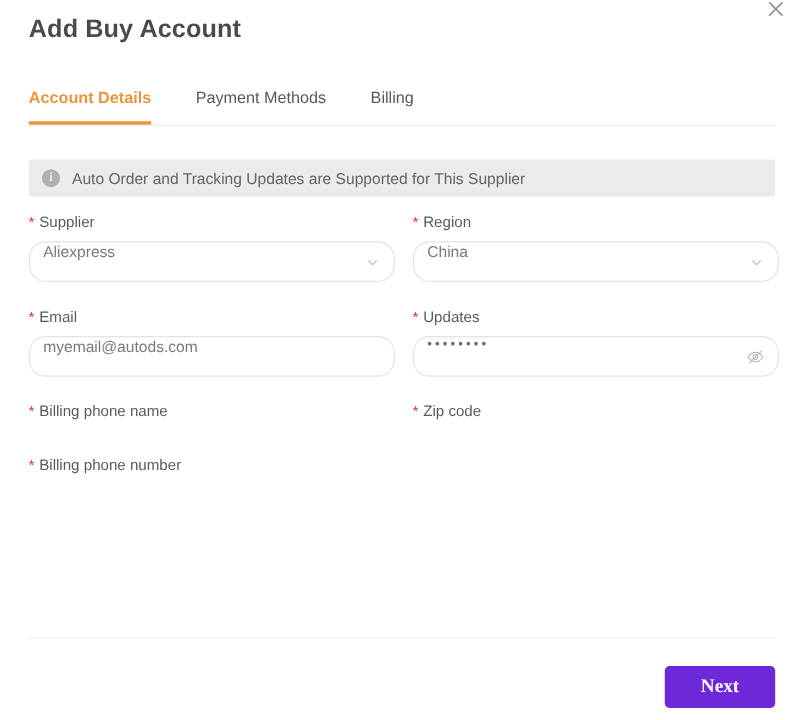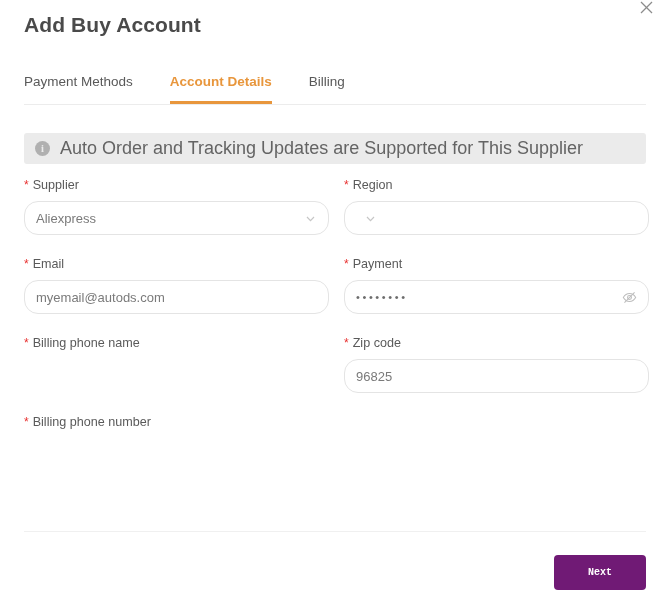--- a/index.html
+++ b/index.html
@@ -100,21 +100,21 @@
     font-size: 10.5px;
     font-weight: 700;
     font-family: "Liberation Serif", serif;
     display: flex;
     align-items: center;
     justify-content: center;
     flex: 0 0 auto;
     margin-right: 10px;
   }
   .info-text {
-    font-size: 18px;
+    font-size: 13px;
     color: #646464;
   }
 
   
   .form {
     position: absolute;
     left: 24px;
     top: 178px;
     width: 622px;
   }
@@ -144,21 +144,20 @@
     line-height: 15px;
   }
 
   .control {
     position: relative;
     height: 34px;
     border: 1px solid #e4e4e4;
     border-radius: 14px;
     background: #fff;
     display: flex;
-    align-items: center;
     box-sizing: border-box;
     padding: 0 11px;
   }
   .control.select { cursor: pointer; }
   .value {
     font-size: 13px;
     color: #7a7a7a;
     white-space: nowrap;
     overflow: hidden;
     text-overflow: ellipsis;
@@ -193,47 +192,47 @@
     width: 622px;
     height: 1px;
     background: #f0f0f0;
   }
   .next-btn {
     position: absolute;
     left: 554px;
     top: 555px;
     width: 92px;
     height: 35px;
-    background: #701a75;
+    background: #6d28d9;
     border: none;
     border-radius: 4px;
     color: #ffffff;
-    font-size: 10px;
+    font-size: 16px;
     font-weight: 700;
-    font-family: Liberation Mono, monospace;
+    font-family: Liberation Serif, serif;
     cursor: pointer;
   }
 </style>
 </head>
 <body>
 
 <div class="close-btn">
   <span>
     <svg width="13" height="13" viewBox="0 0 13 13" fill="none" stroke="currentColor" stroke-width="1.3">
       <line x1="1" y1="1" x2="12" y2="12"></line>
       <line x1="12" y1="1" x2="1" y2="12"></line>
     </svg>
   </span>
 </div>
 
 <div class="modal-title">Add Buy Account</div>
 
 <div class="tabs">
+  <div class="tab active">Account Details</div>
   <div class="tab">Payment Methods</div>
-  <div class="tab active">Account Details</div>
   <div class="tab">Billing</div>
 </div>
 <div class="tabs-rule"></div>
 
 <div class="info-banner">
   <div class="info-icon">i</div>
   <div class="info-text">Auto Order and Tracking Updates are Supported for This Supplier</div>
 </div>
 
 <div class="form">
@@ -253,20 +252,21 @@
         </span>
       </div>
     </div>
 
     <div class="field">
       <div class="label">
         <span class="req">*</span>
         <span>Region</span>
       </div>
       <div class="control select">
+        <span class="value">China</span>
         <span class="chev">
           <svg width="13" height="13" viewBox="0 0 13 13" fill="none" stroke="currentColor" stroke-width="1.2">
             <polyline points="3,5 6.5,8.6 10,5"></polyline>
           </svg>
         </span>
       </div>
     </div>
   </div>
 
   <div class="row">
@@ -276,21 +276,21 @@
         <span>Email</span>
       </div>
       <div class="control">
         <span class="value">myemail@autods.com</span>
       </div>
     </div>
 
     <div class="field">
       <div class="label">
         <span class="req">*</span>
-        <span>Payment</span>
+        <span>Updates</span>
       </div>
       <div class="control">
         <span class="value dots">••••••••</span>
         <span class="eye">
           <svg width="15" height="15" viewBox="0 0 16 16" fill="none" stroke="currentColor" stroke-width="1.1">
             <path d="M1.4 8S3.9 3.8 8 3.8 14.6 8 14.6 8 12.1 12.2 8 12.2 1.4 8 1.4 8Z"></path>
             <circle cx="8" cy="8" r="2.1"></circle>
             <line x1="2.6" y1="13.4" x2="13.4" y2="2.6"></line>
           </svg>
         </span>
@@ -304,23 +304,20 @@
         <span class="req">*</span>
         <span>Billing phone name</span>
       </div>
     </div>
 
     <div class="field">
       <div class="label">
         <span class="req">*</span>
         <span>Zip code</span>
       </div>
-      <div class="control">
-        <span class="value">96825</span>
-      </div>
     </div>
   </div>
 
   <div class="row">
     <div class="field">
       <div class="label">
         <span class="req">*</span>
         <span>Billing phone number</span>
       </div>
     </div>

